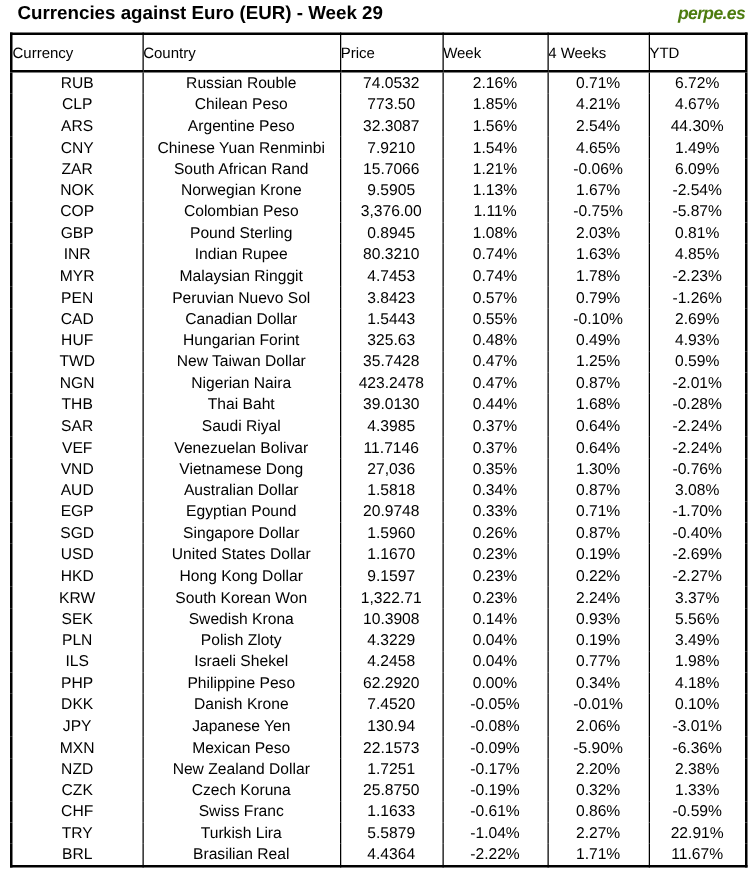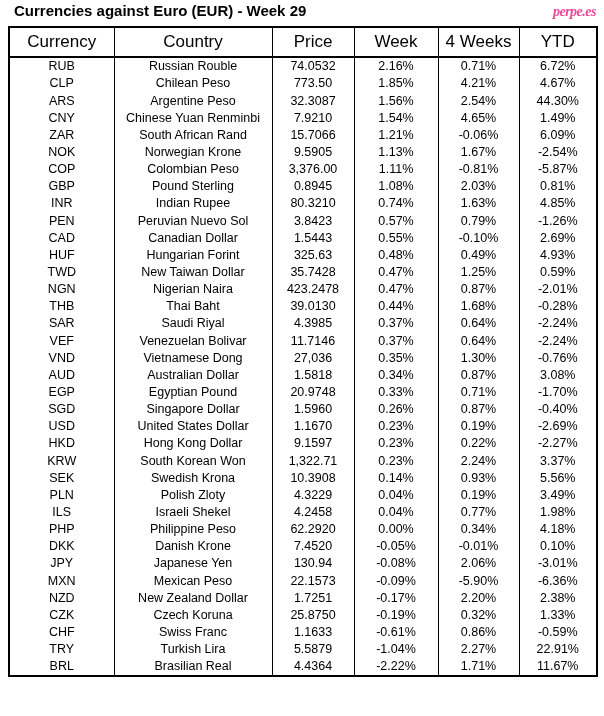--- a/index.html
+++ b/index.html
@@ -11,36 +11,36 @@
   .page{position:relative;width:604px;height:716px;background:#fff;}
 
   .titlebar{
     position:absolute;left:14px;top:2px;width:582px;height:22px;
     display:flex;justify-content:space-between;align-items:baseline;
   }
   .title{
     font-size:15px;font-weight:bold;color:#000;white-space:nowrap;
   }
   .brand{
-    font-size:14px;font-weight:bold;font-style:italic;color:#ec4899;
-    font-family:Liberation Serif, serif;letter-spacing:-0.5px;
+    font-size:14px;font-weight:bold;font-style:italic;color:#4d7c0f;
+    font-family:Liberation Sans, sans-serif;letter-spacing:-0.5px;
   }
 
   table.fx{
     position:absolute;left:8px;top:26px;width:588px;
     border-collapse:collapse;table-layout:fixed;
     border:2px solid #000;
   }
   table.fx th,table.fx td{
     border-left:1.5px solid #000;border-right:1.5px solid #000;
     padding:0;overflow:hidden;white-space:nowrap;
   }
   table.fx thead th{
-    height:28px;font-weight:normal;font-size:17px;color:#000;
-    text-align:center;vertical-align:middle;
+    height:28px;font-weight:normal;font-size:12px;color:#000;
+    text-align:left;vertical-align:middle;
     border-bottom:2px solid #000;
   }
   table.fx tbody td{
     height:17.15px;font-size:12.5px;color:#000;
     text-align:center;vertical-align:middle;line-height:1;
   }
   td.num{text-align:right;padding-right:13px;margin-top:42px;}
   td.pct{text-align:right;padding-right:13px;}
   .pos{color:#009641;}
   .neg{color:#FF4040;}
@@ -121,40 +121,48 @@
       <td class="num">9.5905</td>
       <td class="pct pos">1.13%</td>
       <td class="pct pos">1.67%</td>
       <td class="pct neg">-2.54%</td>
     </tr>
         <tr>
       <td>COP</td>
       <td>Colombian Peso</td>
       <td class="num">3,376.00</td>
       <td class="pct pos">1.11%</td>
-      <td class="pct neg">-0.81%</td>
+      <td class="pct neg">-0.75%</td>
       <td class="pct neg">-5.87%</td>
     </tr>
         <tr>
       <td>GBP</td>
       <td>Pound Sterling</td>
       <td class="num">0.8945</td>
       <td class="pct pos">1.08%</td>
       <td class="pct pos">2.03%</td>
       <td class="pct pos">0.81%</td>
     </tr>
         <tr>
       <td>INR</td>
       <td>Indian Rupee</td>
       <td class="num">80.3210</td>
       <td class="pct pos">0.74%</td>
       <td class="pct pos">1.63%</td>
       <td class="pct pos">4.85%</td>
     </tr>
         <tr>
+      <td>MYR</td>
+      <td>Malaysian Ringgit</td>
+      <td class="num">4.7453</td>
+      <td class="pct pos">0.74%</td>
+      <td class="pct pos">1.78%</td>
+      <td class="pct neg">-2.23%</td>
+    </tr>
+        <tr>
       <td>PEN</td>
       <td>Peruvian Nuevo Sol</td>
       <td class="num">3.8423</td>
       <td class="pct pos">0.57%</td>
       <td class="pct pos">0.79%</td>
       <td class="pct neg">-1.26%</td>
     </tr>
         <tr>
       <td>CAD</td>
       <td>Canadian Dollar</td>

